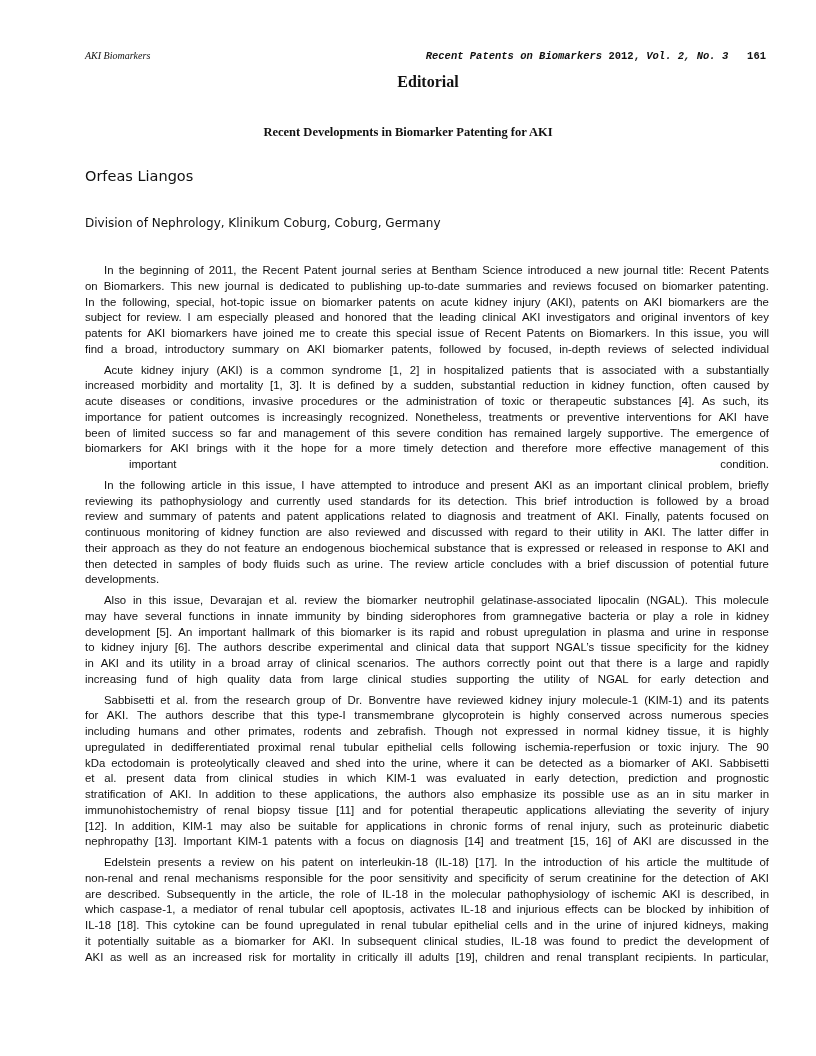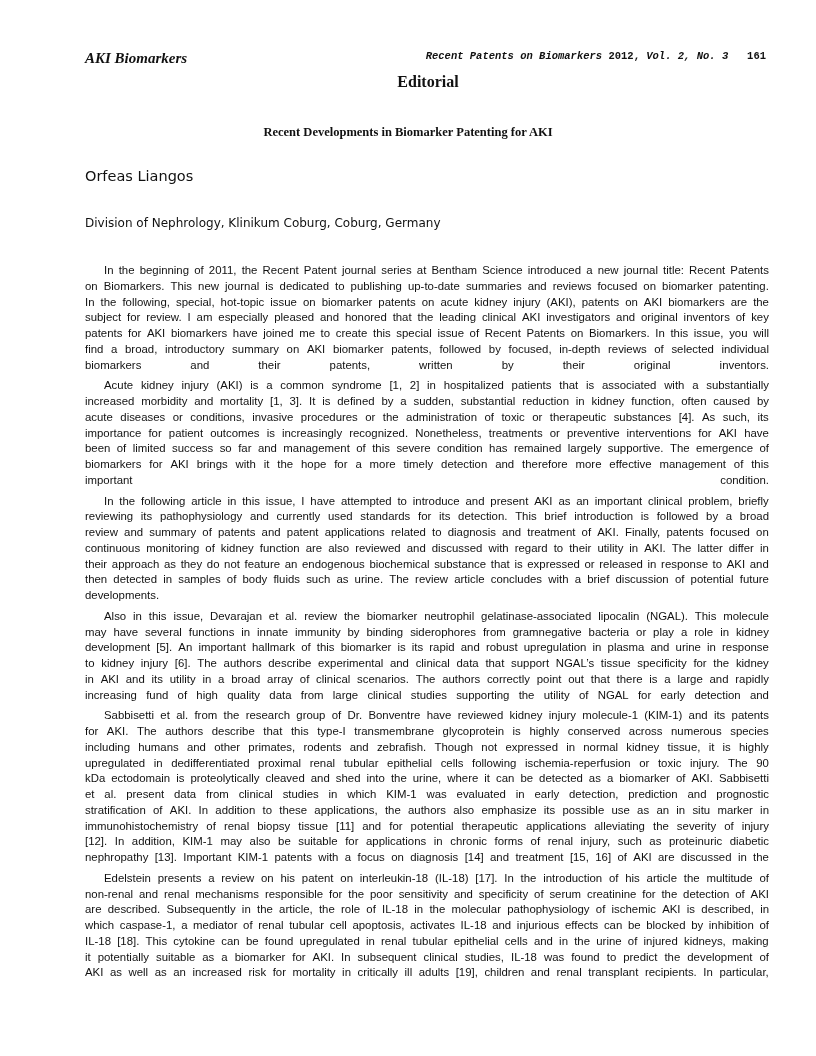--- a/index.html
+++ b/index.html
@@ -1,20 +1,20 @@
 <!DOCTYPE html>
 <html><head>
 <meta charset="utf-8">
 <style>
   html, body { margin: 0; padding: 0; background: #ffffff; }
   body { width: 816px; height: 1056px; position: relative; overflow: hidden; color: #111; }
   .page { position: absolute; left: 0; top: 0; width: 816px; height: 1056px; }
   .running-head-left {
     position: absolute; left: 85px; top: 50px;
-    font-family: "Liberation Serif", serif; font-size: 15px; font-weight: bold; font-style: italic;
+    font-family: "Liberation Serif", serif; font-size: 10px; font-weight: normal; font-style: italic;
   }
   .running-head-right {
     position: absolute; right: 50px; top: 50px;
     font-family: Liberation Mono, monospace; font-size: 10.5px; font-weight: bold;
   }
   .running-head-right .it { font-style: italic; }
   .section-label {
     position: absolute; left: 0; width: 856px; top: 73px; text-align: center;
     font-family: "Liberation Serif", serif; font-size: 16px; font-weight: bold;
   }
@@ -181,21 +181,20 @@
           <span>patents,</span>
           <span>followed</span>
           <span>by</span>
           <span>focused,</span>
           <span>in-depth</span>
           <span>reviews</span>
           <span>of</span>
           <span>selected</span>
           <span>individual</span>
         </div>
-        <div class="line" style="text-align: left;">biomarkers and their patents, written by their original inventors.</div>
       </div>
       <div class="para">
         <div class="line first jl">
           <span>Acute</span>
           <span>kidney</span>
           <span>injury</span>
           <span>(AKI)</span>
           <span>is</span>
           <span>a</span>
           <span>common</span>
@@ -307,21 +306,21 @@
           <span>timely</span>
           <span>detection</span>
           <span>and</span>
           <span>therefore</span>
           <span>more</span>
           <span>effective</span>
           <span>management</span>
           <span>of</span>
           <span>this</span>
         </div>
-        <div class="line" style="text-align: left;">important condition.</div>
+        <div class="line" style="text-align: left; margin-left: 44px;">important condition.</div>
       </div>
       <div class="para">
         <div class="line first jl">
           <span>In</span>
           <span>the</span>
           <span>following</span>
           <span>article</span>
           <span>in</span>
           <span>this</span>
           <span>issue,</span>

